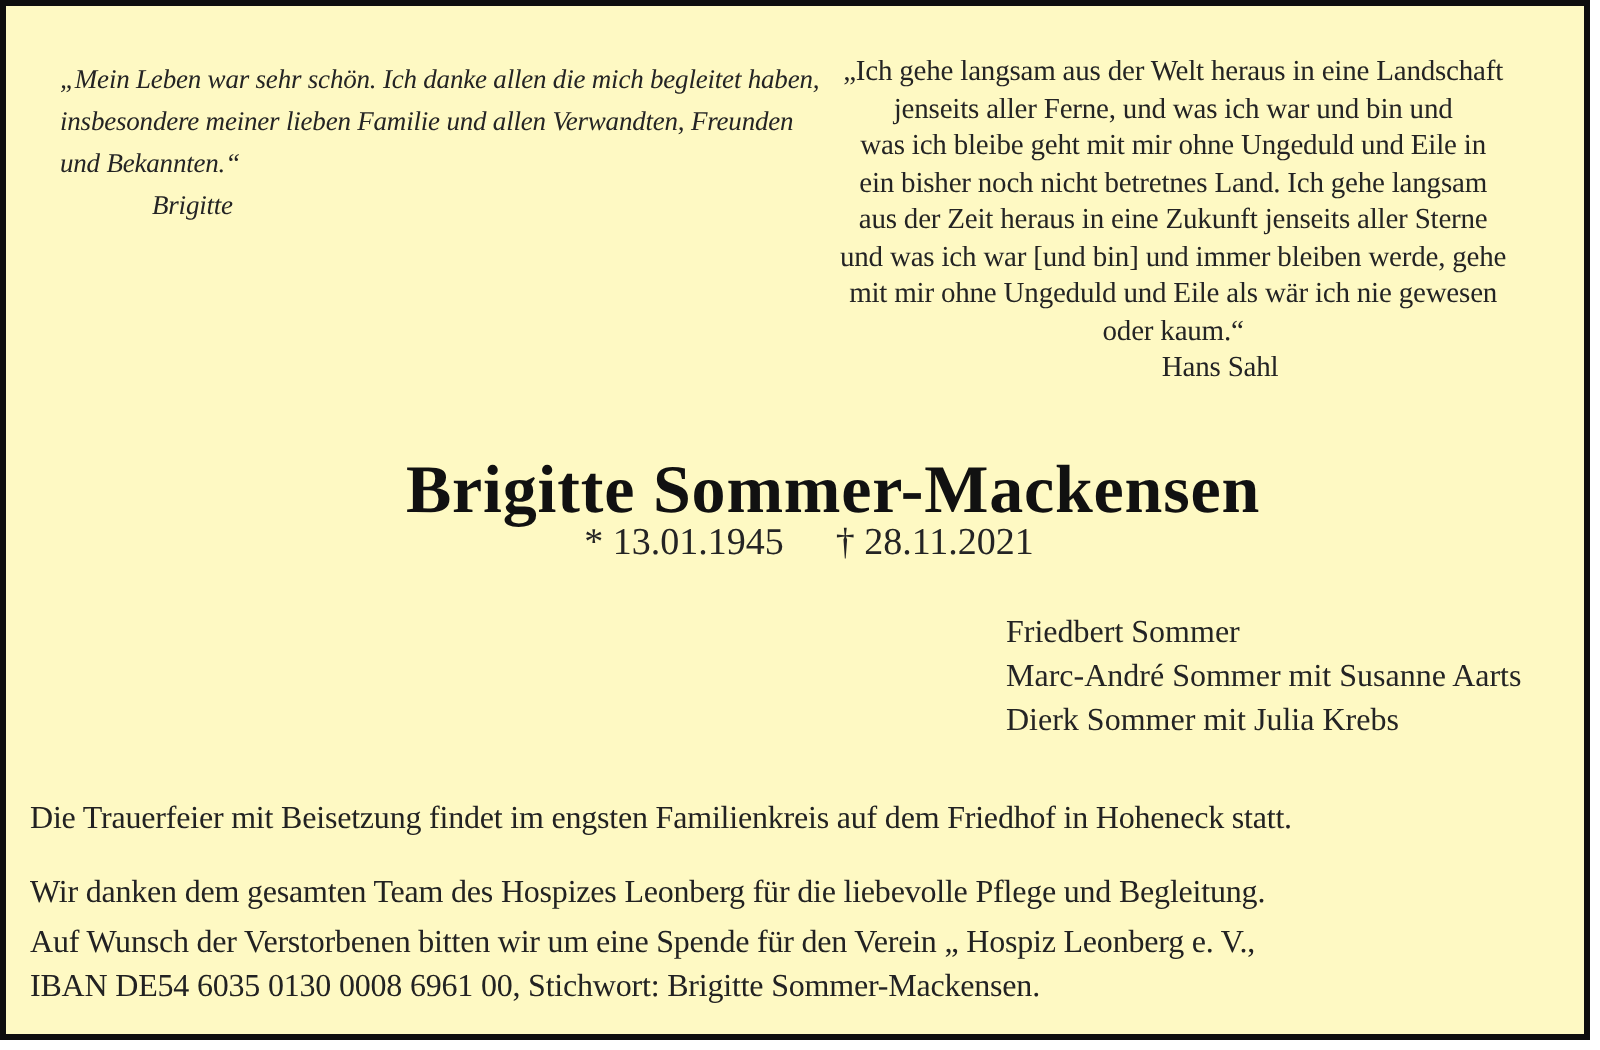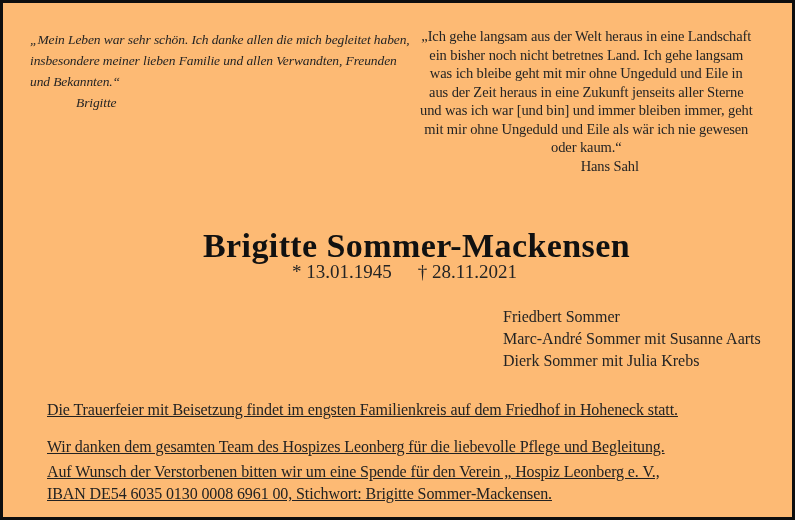--- a/index.html
+++ b/index.html
@@ -17,21 +17,21 @@
     font-family: "Liberation Serif", serif;
     color: #1c1c1c;
   }
   .frame {
     position: absolute;
     left: 0;
     top: 0;
     width: 789px;
     height: 514px;
     border: 3px solid #0e0e0e;
-    background: #fdba74;
+    background: #fef9c3;
   }
   .line { white-space: nowrap; }
 
   .quote-left {
     position: absolute;
     left: 27px;
     top: 26px;
     font-style: italic;
     font-size: 13.5px;
     line-height: 21px;
@@ -80,27 +80,26 @@
   .family {
     position: absolute;
     left: 500px;
     top: 303px;
     font-size: 16px;
     line-height: 22px;
     color: #242424;
   }
   .closing-line {
     position: absolute;
-    left: 44px;
+    left: 12px;
     font-size: 16px;
     line-height: 20px;
     letter-spacing: -0.1px;
     white-space: nowrap;
     color: #222222;
-    text-decoration: underline;
   }
   .closing-funeral  { top: 397px; }
   .closing-thanks   { top: 434px; }
   .closing-donation1{ top: 459px; }
   .closing-donation2{ top: 481px; }
 </style>
 </head>
 <body>
 
 <div class="page">
@@ -108,24 +107,25 @@
 
     <div class="quote-left">
       <div class="line">„Mein Leben war sehr schön. Ich danke allen die mich begleitet haben,</div>
       <div class="line">insbesondere meiner lieben Familie und allen Verwandten, Freunden</div>
       <div class="line">und Bekannten.“</div>
       <div class="line attribution">Brigitte</div>
     </div>
 
     <div class="quote-right">
       <div class="line">„Ich gehe langsam aus der Welt heraus in eine Landschaft</div>
+      <div class="line">jenseits aller Ferne, und was ich war und bin und</div>
+      <div class="line">was ich bleibe geht mit mir ohne Ungeduld und Eile in</div>
       <div class="line">ein bisher noch nicht betretnes Land. Ich gehe langsam</div>
-      <div class="line">was ich bleibe geht mit mir ohne Ungeduld und Eile in</div>
       <div class="line">aus der Zeit heraus in eine Zukunft jenseits aller Sterne</div>
-      <div class="line">und was ich war [und bin] und immer bleiben immer, geht</div>
+      <div class="line">und was ich war [und bin] und immer bleiben werde, gehe</div>
       <div class="line">mit mir ohne Ungeduld und Eile als wär ich nie gewesen</div>
       <div class="line">oder kaum.“</div>
       <div class="line attribution">Hans Sahl</div>
     </div>
 
     <h1 class="deceased-name">Brigitte Sommer-Mackensen</h1>
 
     <div class="dates">
       <span class="line">* 13.01.1945</span>
       <span class="line">† 28.11.2021</span>

